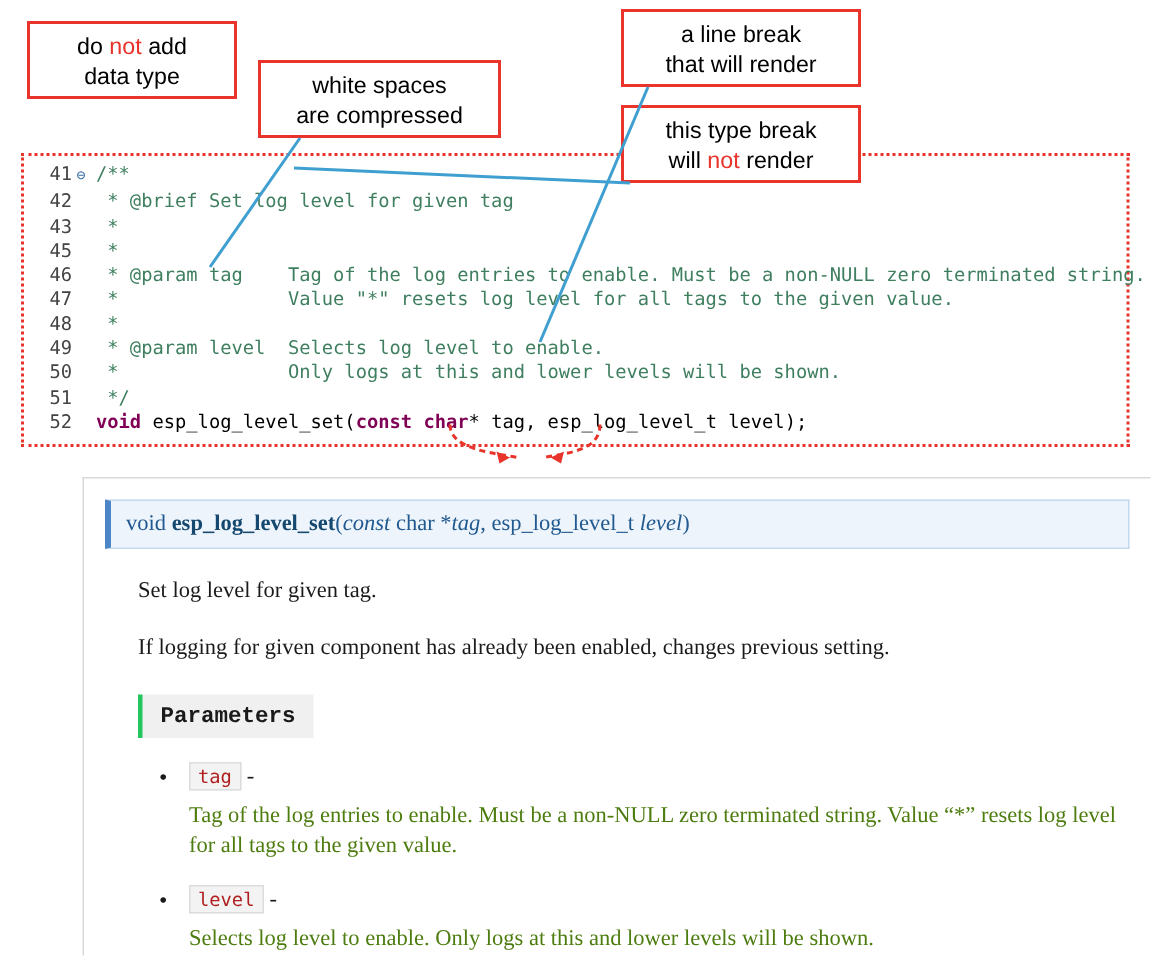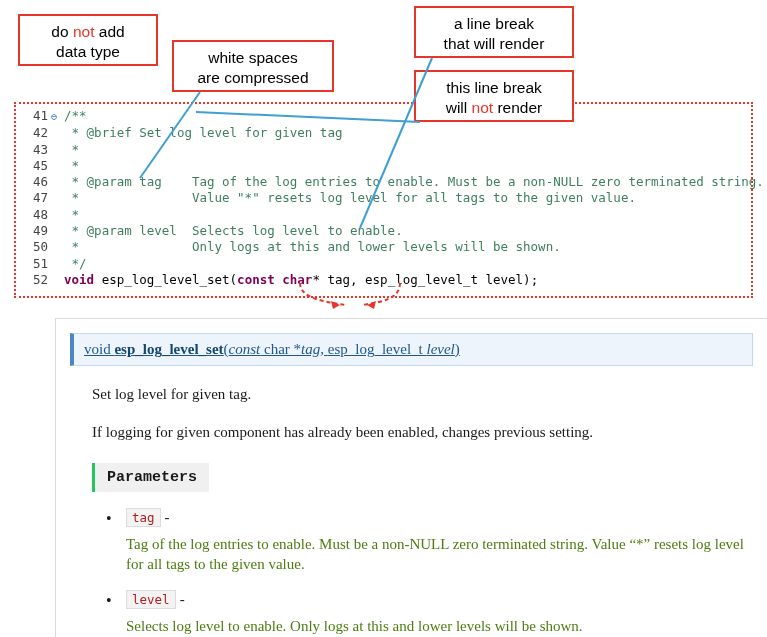--- a/index.html
+++ b/index.html
@@ -98,21 +98,20 @@
   }
   #doc-signature {
     margin: 14px 14px 0 14px;
     background: #eef4fb;
     border: 1px solid #c5d9ee;
     border-left: 4px solid #4c86c6;
     padding: 7px 10px;
     font-size: 15px;
     color: #20598f;
     font-family: "Liberation Serif", serif;
-    text-decoration: underline;
   }
   #doc-signature .fn {
     font-weight: bold;
     color: #15486f;
   }
   #doc-signature .it {
     font-style: italic;
   }
   .doc-para {
     margin: 18px 14px 0 36px;
@@ -187,21 +186,21 @@
   <div>white spaces</div>
   <div>are  compressed</div>
 </div>
 
 <div class="callout" id="callout-break-render">
   <div>a line break</div>
   <div>that will render</div>
 </div>
 
 <div class="callout" id="callout-break-norender">
-  <div>this line break</div>
+  <div>this type break</div>
   <div><span>will </span><span class="hl">not</span><span> render</span></div>
 </div>
 
 <div id="code-block">
   <div id="code-lines">
       <div class="code-line"><span class="ln">41</span><span class="fold">⊖</span><span class="code-text">/**</span></div>
       <div class="code-line"><span class="ln">42</span><span class="fold"></span><span class="code-text"> * @brief Set log level for given tag</span></div>
       <div class="code-line"><span class="ln">43</span><span class="fold"></span><span class="code-text"> *</span></div>
       <div class="code-line"><span class="ln">45</span><span class="fold"></span><span class="code-text"> *</span></div>
       <div class="code-line"><span class="ln">46</span><span class="fold"></span><span class="code-text"> * @param tag    Tag of the log entries to enable. Must be a non-NULL zero terminated string.</span></div>

